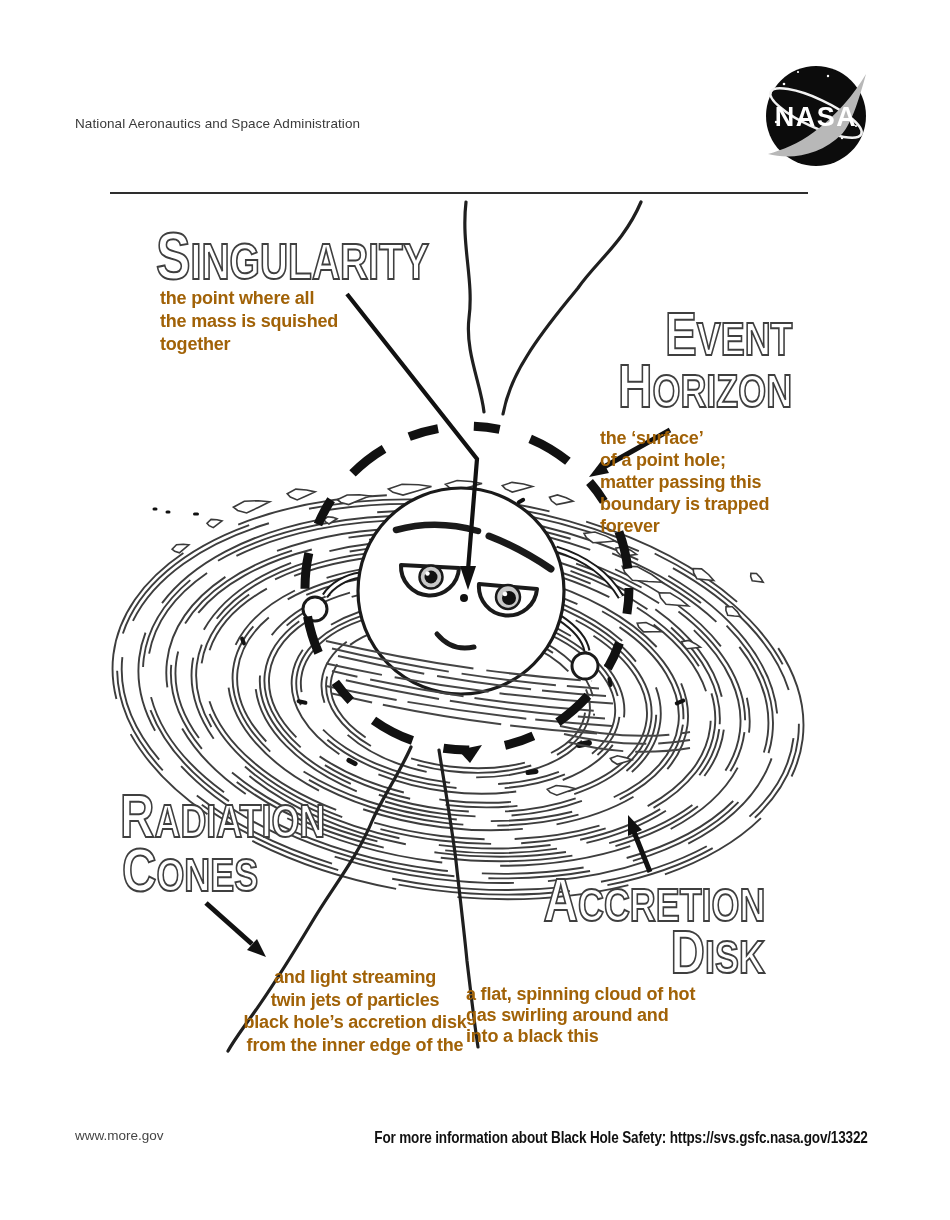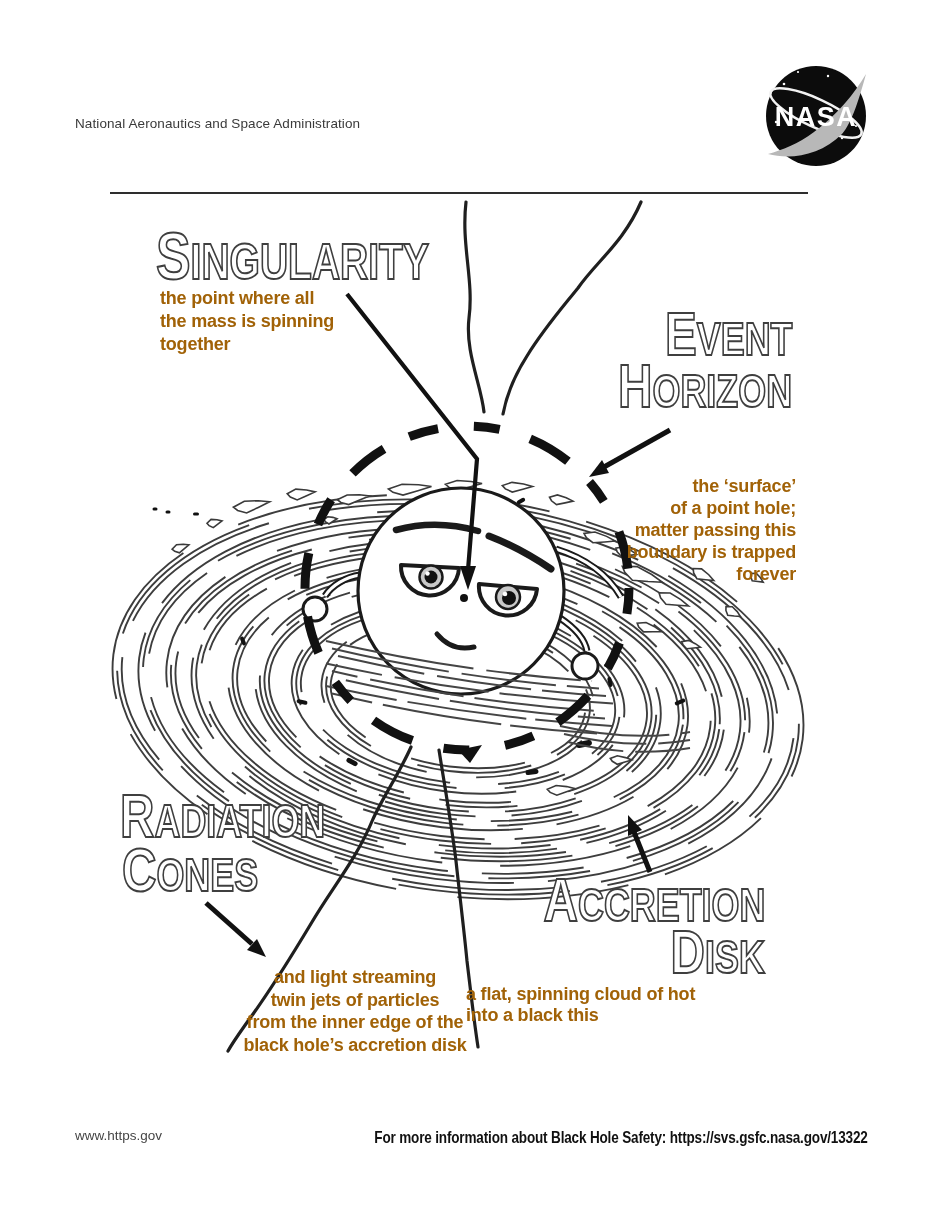--- a/index.html
+++ b/index.html
@@ -10,21 +10,21 @@
   .art{position:absolute;left:0;top:0;}
   .logo{position:absolute;left:750px;top:56px;}
   .title-line{position:absolute;font-weight:700;font-size:46px;line-height:1.05;color:#fff;
       -webkit-text-stroke:2px #3f3f3f;text-transform:uppercase;white-space:nowrap;}
   .title-line::first-letter{font-size:1.33em;}
   .t-left{transform:scaleX(.78);transform-origin:left top;}
   .t-right{transform:scaleX(.78);transform-origin:right top;text-align:right;}
   .t-xl{font-size:50px;}
   .desc{position:absolute;font-weight:700;font-size:18px;line-height:22px;color:#a16207;letter-spacing:-.2px;}
   .d-sing{left:160px;top:287px;line-height:23px;text-align:left;}
-  .d-eh{left:600px;top:427px;width:196px;text-align:right;line-height:22px;margin-top:48px;}
+  .d-eh{left:600px;top:427px;width:196px;text-align:left;line-height:22px;}
   .d-rad{left:222px;top:966px;width:266px;text-align:center;line-height:22.5px;}
   .d-acc{right:184px;top:984px;width:300px;text-align:left;line-height:21px;}
   .site{position:absolute;left:75px;top:1128px;font-size:13.5px;color:#454545;}
   .info{position:absolute;right:82px;top:1128px;font-size:16.5px;font-weight:700;color:#111;
         transform:scaleX(.82);transform-origin:right top;letter-spacing:-.2px;white-space:nowrap;}
 </style>
 </head>
 <body>
 
 <div class="page">
@@ -178,45 +178,46 @@
       <path d="M206,903 L252,944" stroke-width="5" fill="none"></path>
       <polygon points="266,957 247,950 257,939" stroke="none"></polygon>
       <path d="M650,872 L634,832" stroke-width="5" fill="none"></path>
       <polygon points="628,815 642,830 628,836" stroke="none"></polygon>
     </g>
   </svg>
 
   <div class="title-line t-left t-xl" style="left:156px;top:222px;">SINGULARITY</div>
   <div class="desc d-sing">
     <div>the point where all</div>
-    <div>the mass is spinning</div>
+    <div>the mass is squished</div>
     <div>together</div>
   </div>
 
   <div class="title-line t-right" style="right:158px;top:302px;">EVENT</div>
   <div class="title-line t-right" style="right:158px;top:354px;">HORIZON</div>
   <div class="desc d-eh">
     <div>the ‘surface’</div>
     <div>of a point hole;</div>
     <div>matter passing this</div>
     <div>boundary is trapped</div>
     <div>forever</div>
   </div>
 
   <div class="title-line t-left" style="left:120px;top:784px;">RADIATION</div>
   <div class="title-line t-left" style="left:122px;top:838px;">CONES</div>
   <div class="desc d-rad">
     <div>and light streaming</div>
     <div>twin jets of particles</div>
+    <div>black hole’s accretion disk</div>
     <div>from the inner edge of the</div>
-    <div>black hole’s accretion disk</div>
   </div>
 
   <div class="title-line t-right" style="right:185px;top:868px;">ACCRETION</div>
   <div class="title-line t-right" style="right:185px;top:920px;">DISK</div>
   <div class="desc d-acc">
     <div>a flat, spinning cloud of hot</div>
+    <div>gas swirling around and</div>
     <div>into a black this</div>
   </div>
 
-  <div class="site">www.https.gov</div>
+  <div class="site">www.more.gov</div>
   <div class="info">For more information about Black Hole Safety: https://svs.gsfc.nasa.gov/13322</div>
 </div>
 
 </body></html>

